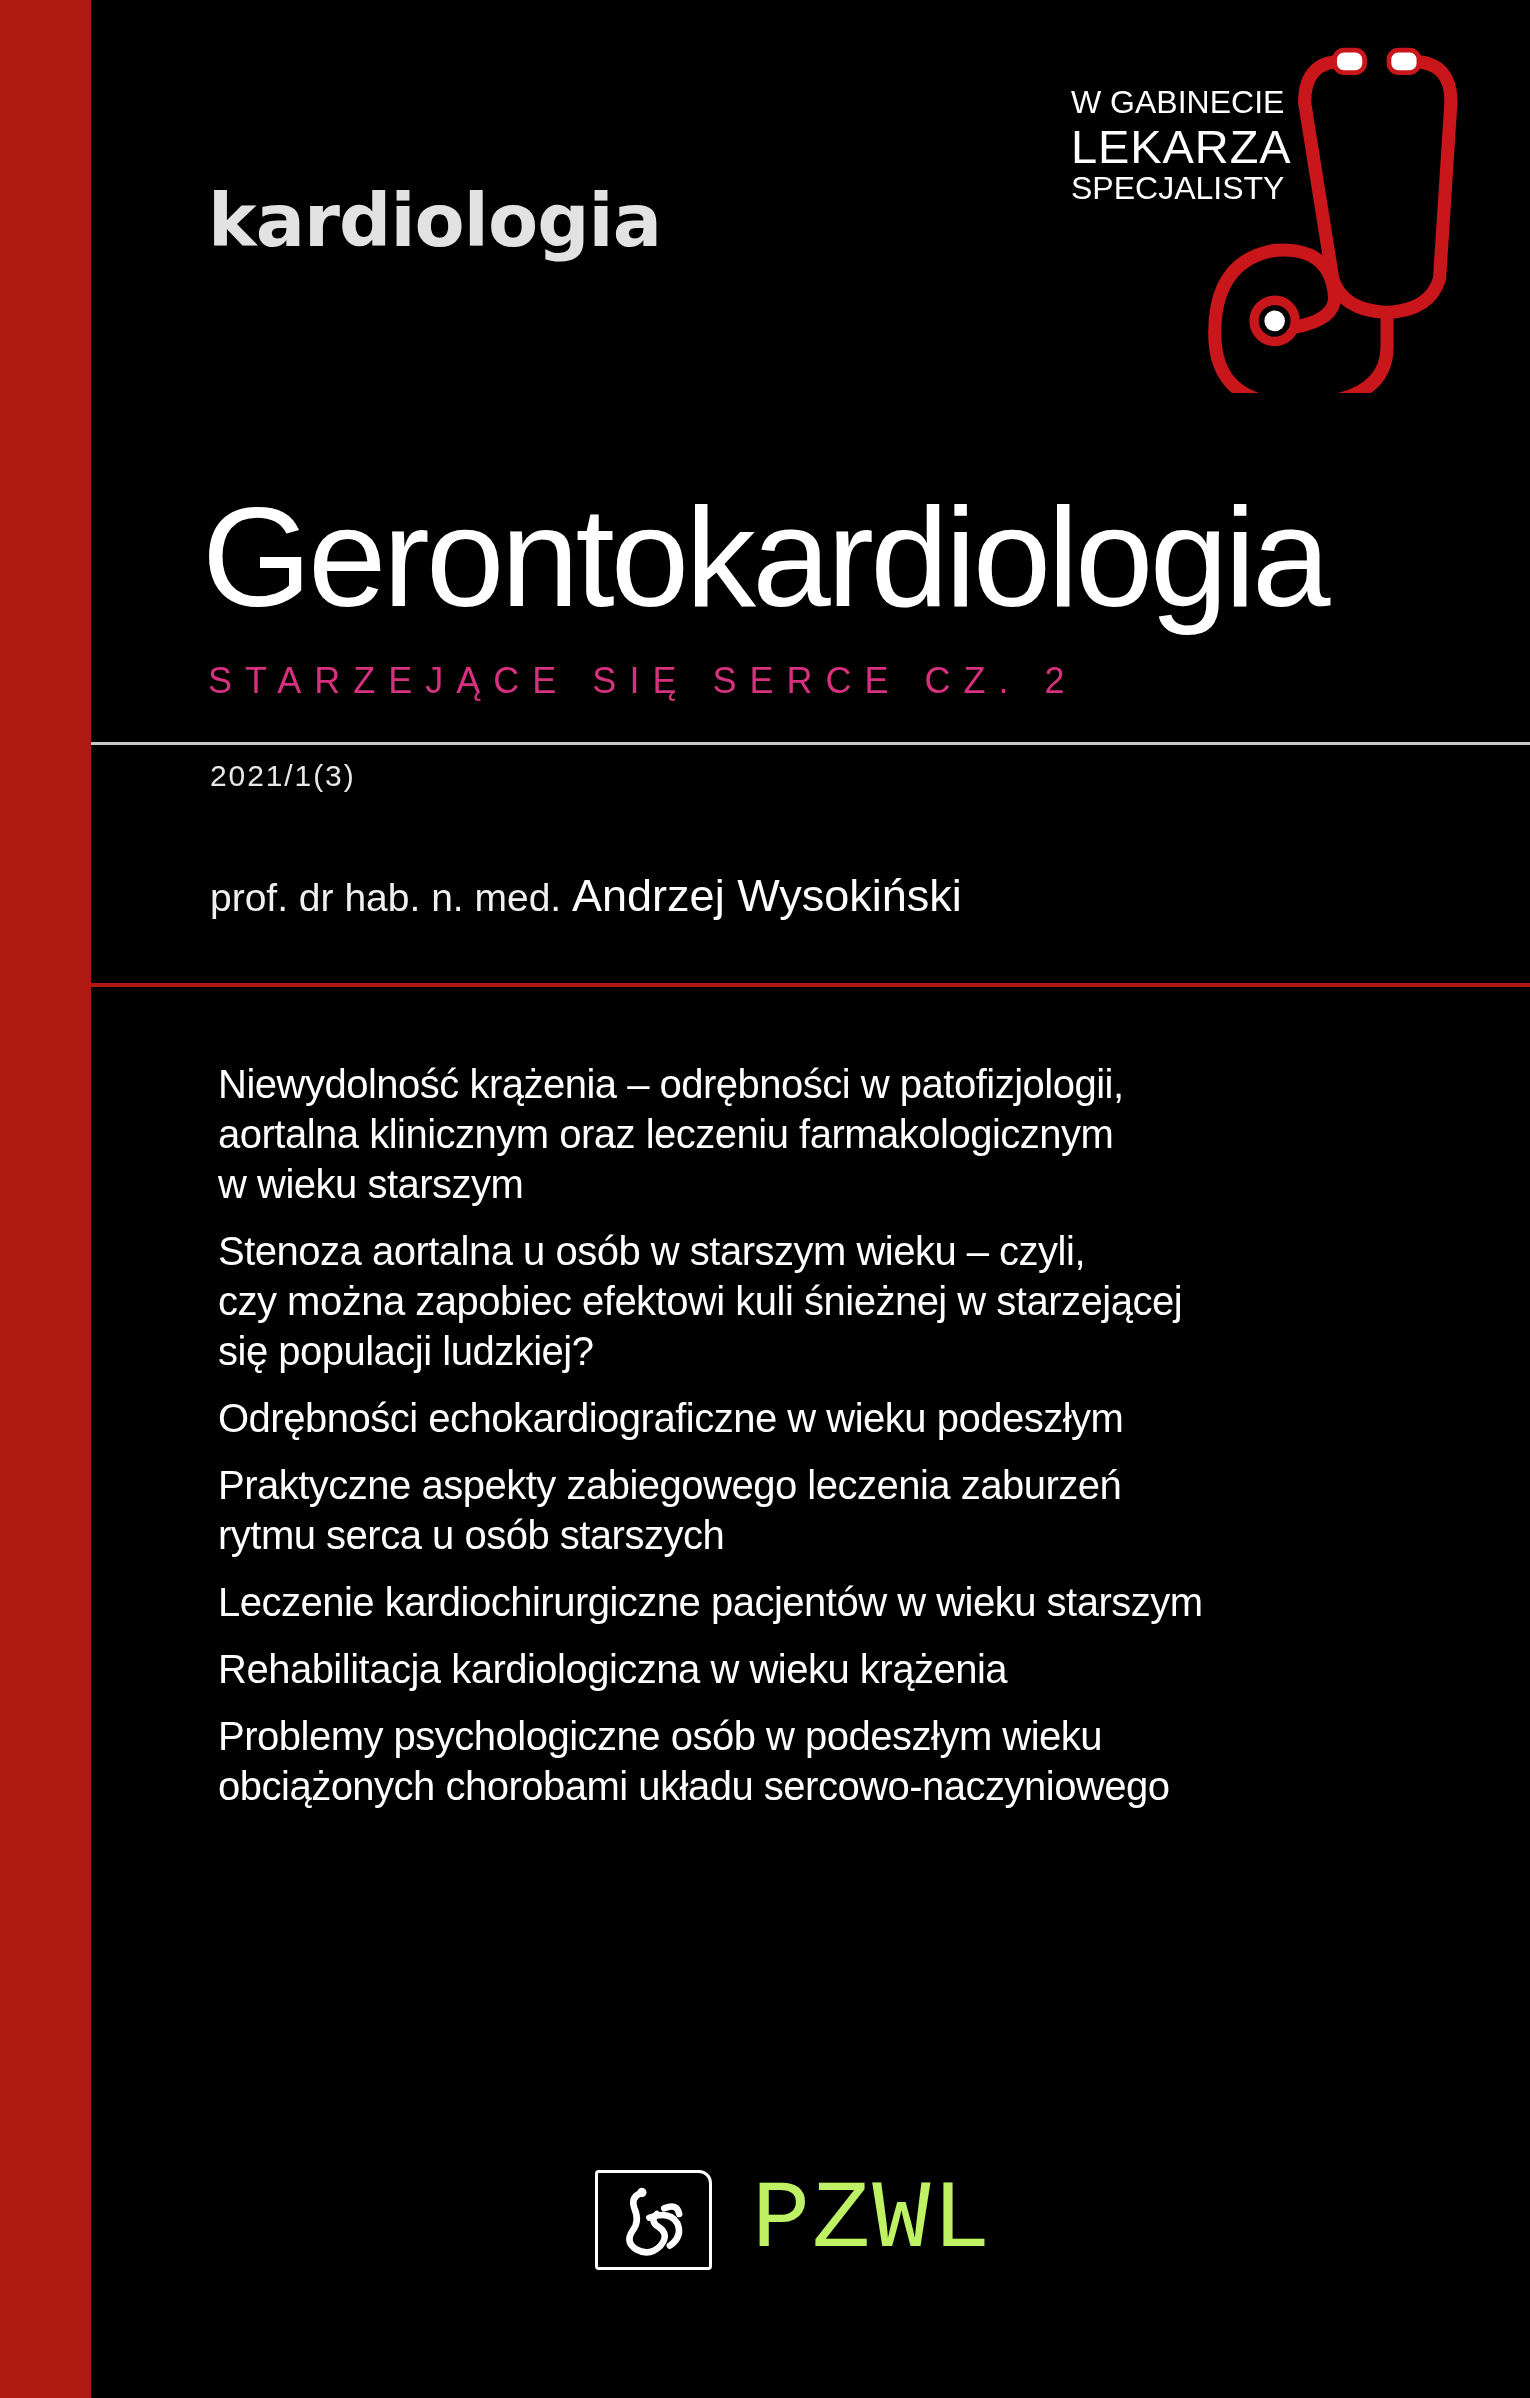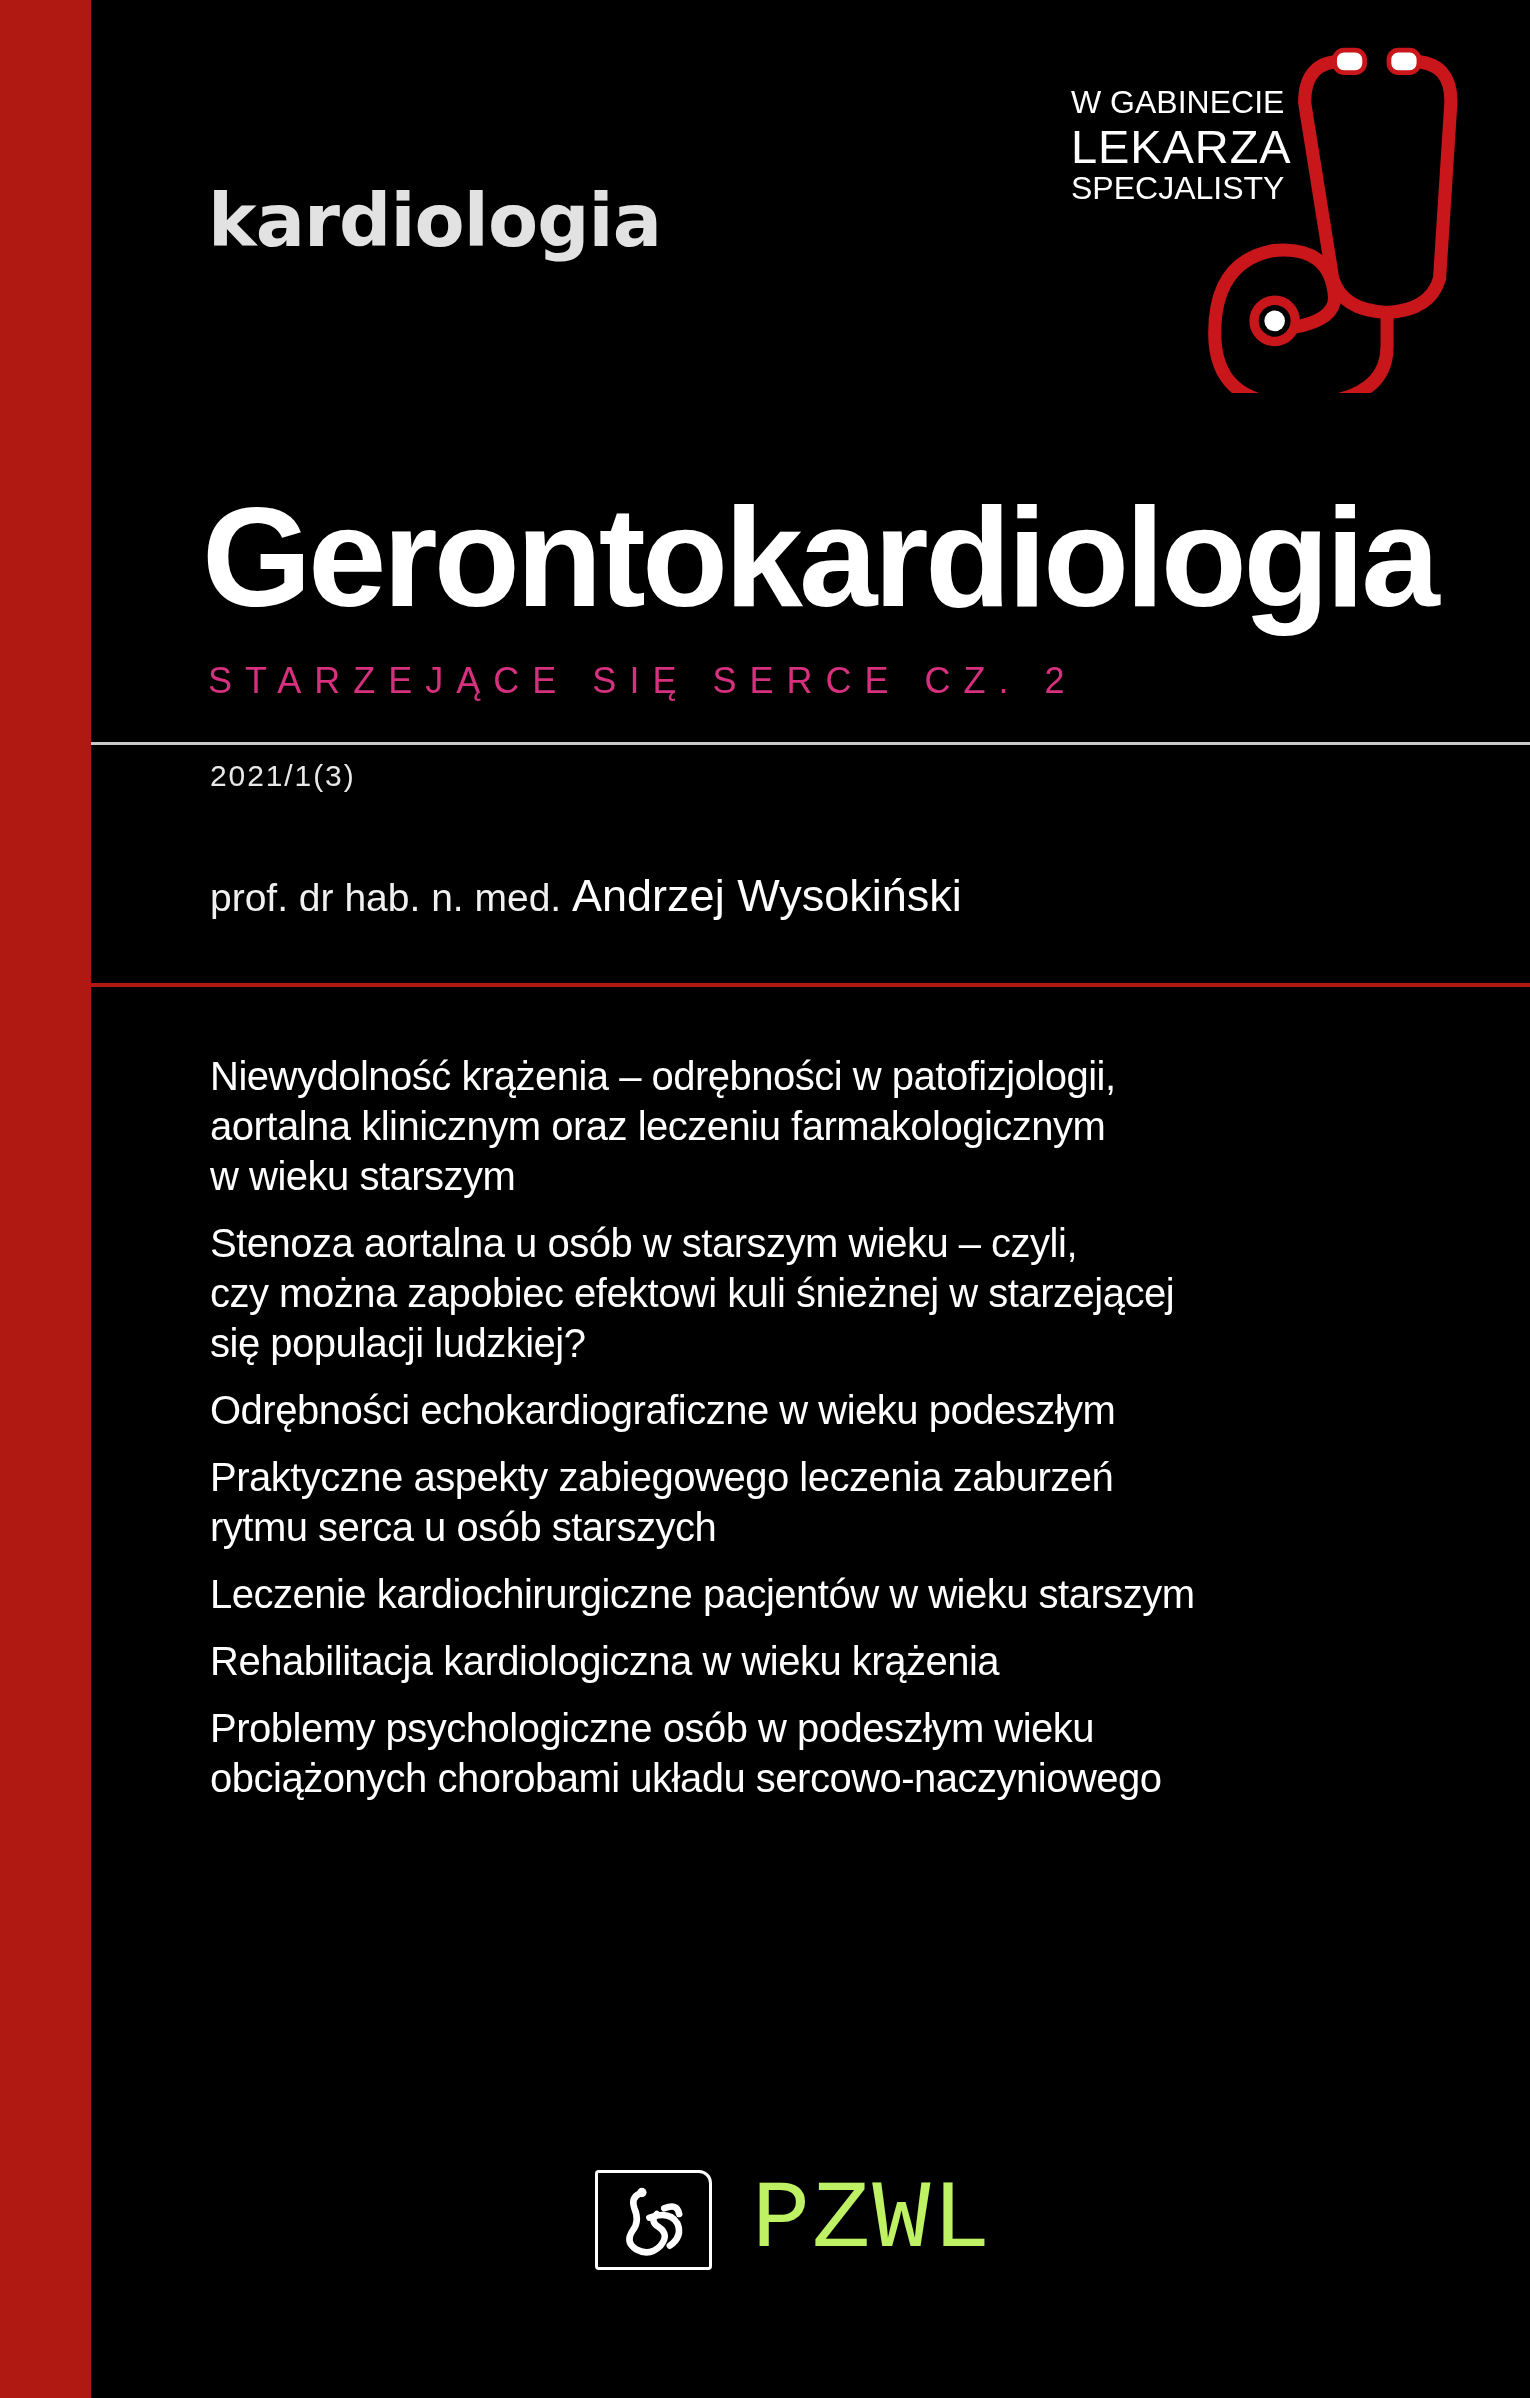--- a/index.html
+++ b/index.html
@@ -7,28 +7,28 @@
       width: 1531px; height: 2399px; background: #000; position: relative; overflow: hidden;
       font-family: "DejaVu Sans", "Liberation Sans", sans-serif; color: #fff;
     }
     .red-bar { position: absolute; left: 0; top: 0; width: 91px; height: 2399px; background: #b01812; }
     .series { position: absolute; left: 208px; top: 184px; font-size: 73px; font-weight: bold; color: #e2e2e2; letter-spacing: -0.9px; line-height: 1; }
     .logo-text { position: absolute; left: 1071px; top: 86px; color: #fff; line-height: 1; }
     .logo-text .l1 { font-size: 32px; letter-spacing: 0px; font-family: "Liberation Sans", sans-serif; }
     .logo-text .l2 { font-size: 47px; margin-top: 4.7px; font-family: "Liberation Sans", sans-serif; letter-spacing: 0.9px; }
     .logo-text .l3 { font-size: 32px; margin-top: 1.9px; font-family: "Liberation Sans", sans-serif; }
     .stetho { position: absolute; left: 1162px; top: 37px; }
-    .title { position: absolute; left: 202px; top: 487px; font-size: 141px; font-weight: bold; font-family: "Liberation Sans", sans-serif; line-height: 1; letter-spacing: -3.7px; color: #fff; }
+    .title { position: absolute; left: 202px; top: 487px; font-size: 141px; font-weight: normal; font-family: "Liberation Sans", sans-serif; line-height: 1; letter-spacing: -3.7px; color: #fff; }
     .subtitle { position: absolute; left: 208px; top: 663px; font-size: 36px; color: #d6307f; letter-spacing: 13px; line-height: 1; font-family: "Liberation Sans", sans-serif; }
     .rule-gray { position: absolute; left: 91px; top: 742px; width: 1440px; height: 2.8px; background: #c8c8c8; }
     .issue { position: absolute; left: 210px; top: 761px; font-size: 30px; color: #e8e8e8; line-height: 1; font-family: "Liberation Sans", sans-serif; letter-spacing: 1.9px; }
     .editor { position: absolute; left: 210px; top: 871px; font-size: 39px; line-height: 49px; color: #f0f0f0; font-family: "Liberation Sans", sans-serif; }
     .editor .name { font-size: 45px; color: #fff; }
     .rule-red { position: absolute; left: 91px; top: 983px; width: 1440px; height: 3.7px; background: #b01812; }
-    .articles { position: absolute; left: 210px; top: 1051px; width: 1218px; margin: 0; padding: 0; list-style: none; }
+    .articles { position: absolute; left: 210px; top: 1051px; width: 1218px; margin: 8px; padding: 0; list-style: none; }
     .articles li { font-size: 40px; line-height: 50px; color: #fff; margin-bottom: 17px; font-family: "Liberation Sans", sans-serif; letter-spacing: -0.5px; }
     .publisher { position: absolute; left: 595px; top: 2170px; display: flex; align-items: center; }
     .pub-box { width: 111px; height: 94px; border: 3.7px solid #fff; border-radius: 3.7px 13px 3.7px 3.7px; display: flex; align-items: center; justify-content: center; }
     .pub-name { font-family: Liberation Mono, monospace; font-size: 97px; color: #bef264; margin-left: 40px; line-height: 1; letter-spacing: 1.9px; }
   </style>
 </head>
 <body>
 
 <div class="red-bar"></div>
 

